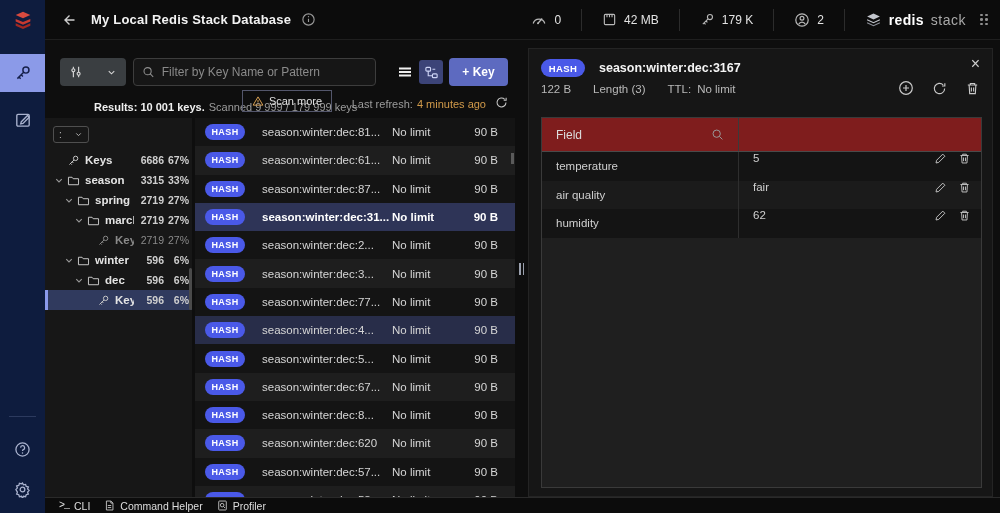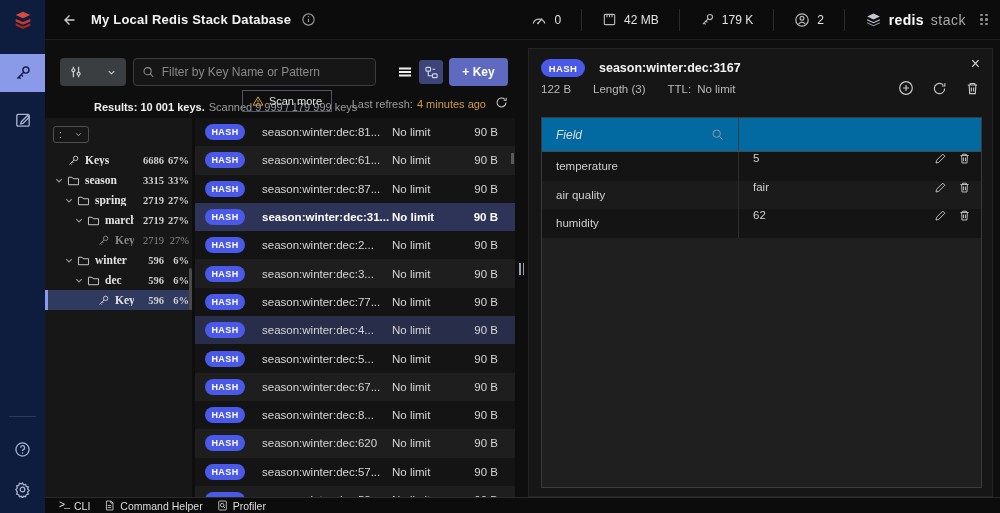--- a/index.html
+++ b/index.html
@@ -53,21 +53,21 @@
     border:1px solid #53566b; border-radius:0; color:#e0e0e0; font-size:11px; display:flex; align-items:center;
     justify-content:center; gap:5px; cursor:pointer; font-family:inherit; }
   .refresh-info { position:absolute; right:492px; top:56px; font-size:11px; color:#9c9c9c; display:flex; align-items:center; gap:4px; }
   .refresh-info .ago { color:var(--warning); }
   .refresh-info .ric { color:#c9c9c9; margin-left:5px; cursor:pointer; }
 
   
   .tree { position:absolute; left:0; top:78px; width:147px; height:379px; background:#171717; overflow:hidden; }
   .delim-dd { position:absolute; left:8px; top:8px; width:36px; height:17px; border:1px solid #4f4f4f; border-radius:3px;
     display:flex; align-items:center; justify-content:space-between; padding:0 5px; color:#bcbcbc; font-size:10px; cursor:pointer; }
-  .tree-rows { position:absolute; left:0; top:32px; width:147px;font-family:Liberation Serif, serif; }
+  .tree-rows { position:absolute; left:0; top:32px; width:147px; }
   .tree-row { height:20px; display:flex; align-items:center; font-size:11.5px; color:#e4e4e4; padding-right:3px; cursor:pointer; position:relative; }
   .tree-row .tw { color:#9a9a9a; margin-right:2px; flex:0 0 12px; display:flex; }
   .tree-row .ti { color:#c9c9c9; margin-right:5px; flex:0 0 13px; display:flex; }
   .tree-row .tl { flex:1; font-weight:bold; white-space:nowrap; overflow:hidden; }
   .tree-row .tc { min-width:30px; text-align:right; color:#cfcfcf; font-weight:bold; font-size:10.5px; }
   .tree-row .tp { min-width:25px; text-align:right; color:#cfcfcf; font-weight:bold; font-size:10.5px; }
   .tree-row.dim, .tree-row.dim .tc, .tree-row.dim .tp, .tree-row.dim .ti { color:#8a8a8a; font-weight:normal; }
   .tree-row.sel { background:#303a5e; }
   .tree-row.sel::before { content:""; position:absolute; left:0; top:0; bottom:0; width:3px; background:#8a99ea; }
   .tree-scroll { position:absolute; right:0; top:150px; width:3px; height:42px; background:#4a4a4a; border-radius:2px; }
@@ -97,21 +97,21 @@
     font-weight:bold; display:flex; align-items:center; justify-content:center; letter-spacing:.4px; }
   .d-key { font-size:12.5px; font-weight:bold; color:#f4f4f4; }
   .d-close { position:absolute; right:12px; top:6px; color:#cfcfcf; font-size:16px; cursor:pointer; }
   .d-meta { position:absolute; left:12px; top:34px; display:flex; align-items:center; gap:22px; font-size:11.5px; color:#b9b9b9; }
   .d-meta .ttl-lab { margin-right:6px; }
   .d-actions { position:absolute; right:12px; top:31px; display:flex; align-items:center; gap:18px; color:#c9c9c9; }
   .d-actions span { cursor:pointer; display:flex; }
 
   .ftable { position:absolute; left:12px; top:68px; width:441px; height:371px;
     border:1px solid #3a3a3a; background:#1f1f1f; }
-  .ft-head { height:34px; display:flex; border-bottom:1px solid #4a4a4a; background:#0369a1;font-style:italic; }
+  .ft-head { height:34px; display:flex; border-bottom:1px solid #4a4a4a; background:#7f1d1d; }
   .ft-head .fh { width:197px; border-right:1px solid #3a3a3a; display:flex; align-items:center;
     padding:0 14px; font-size:12px; color:#dcdcdc; justify-content:space-between; }
   .ft-head .vh { flex:1; display:flex; align-items:center; padding:0 14px; font-size:12px; color:#dcdcdc; }
   .frow { height:28.6px; display:flex; align-items:flex-start; font-size:11.5px; color:#cfcfcf; position:relative; }
   .frow.odd { background:#141414; } .frow.even { background:#1b1b1b; }
   .frow .ff { width:197px; padding-left:14px; border-right:1px solid #2e2e2e; align-self:stretch; display:flex; align-items:center; }
   .frow .fv { flex:1; padding-left:14px; }
   .frow .facts { display:flex; gap:11px; padding-right:10px; color:#c0c0c0; }
   .frow .facts span { cursor:pointer; display:flex; }
 

